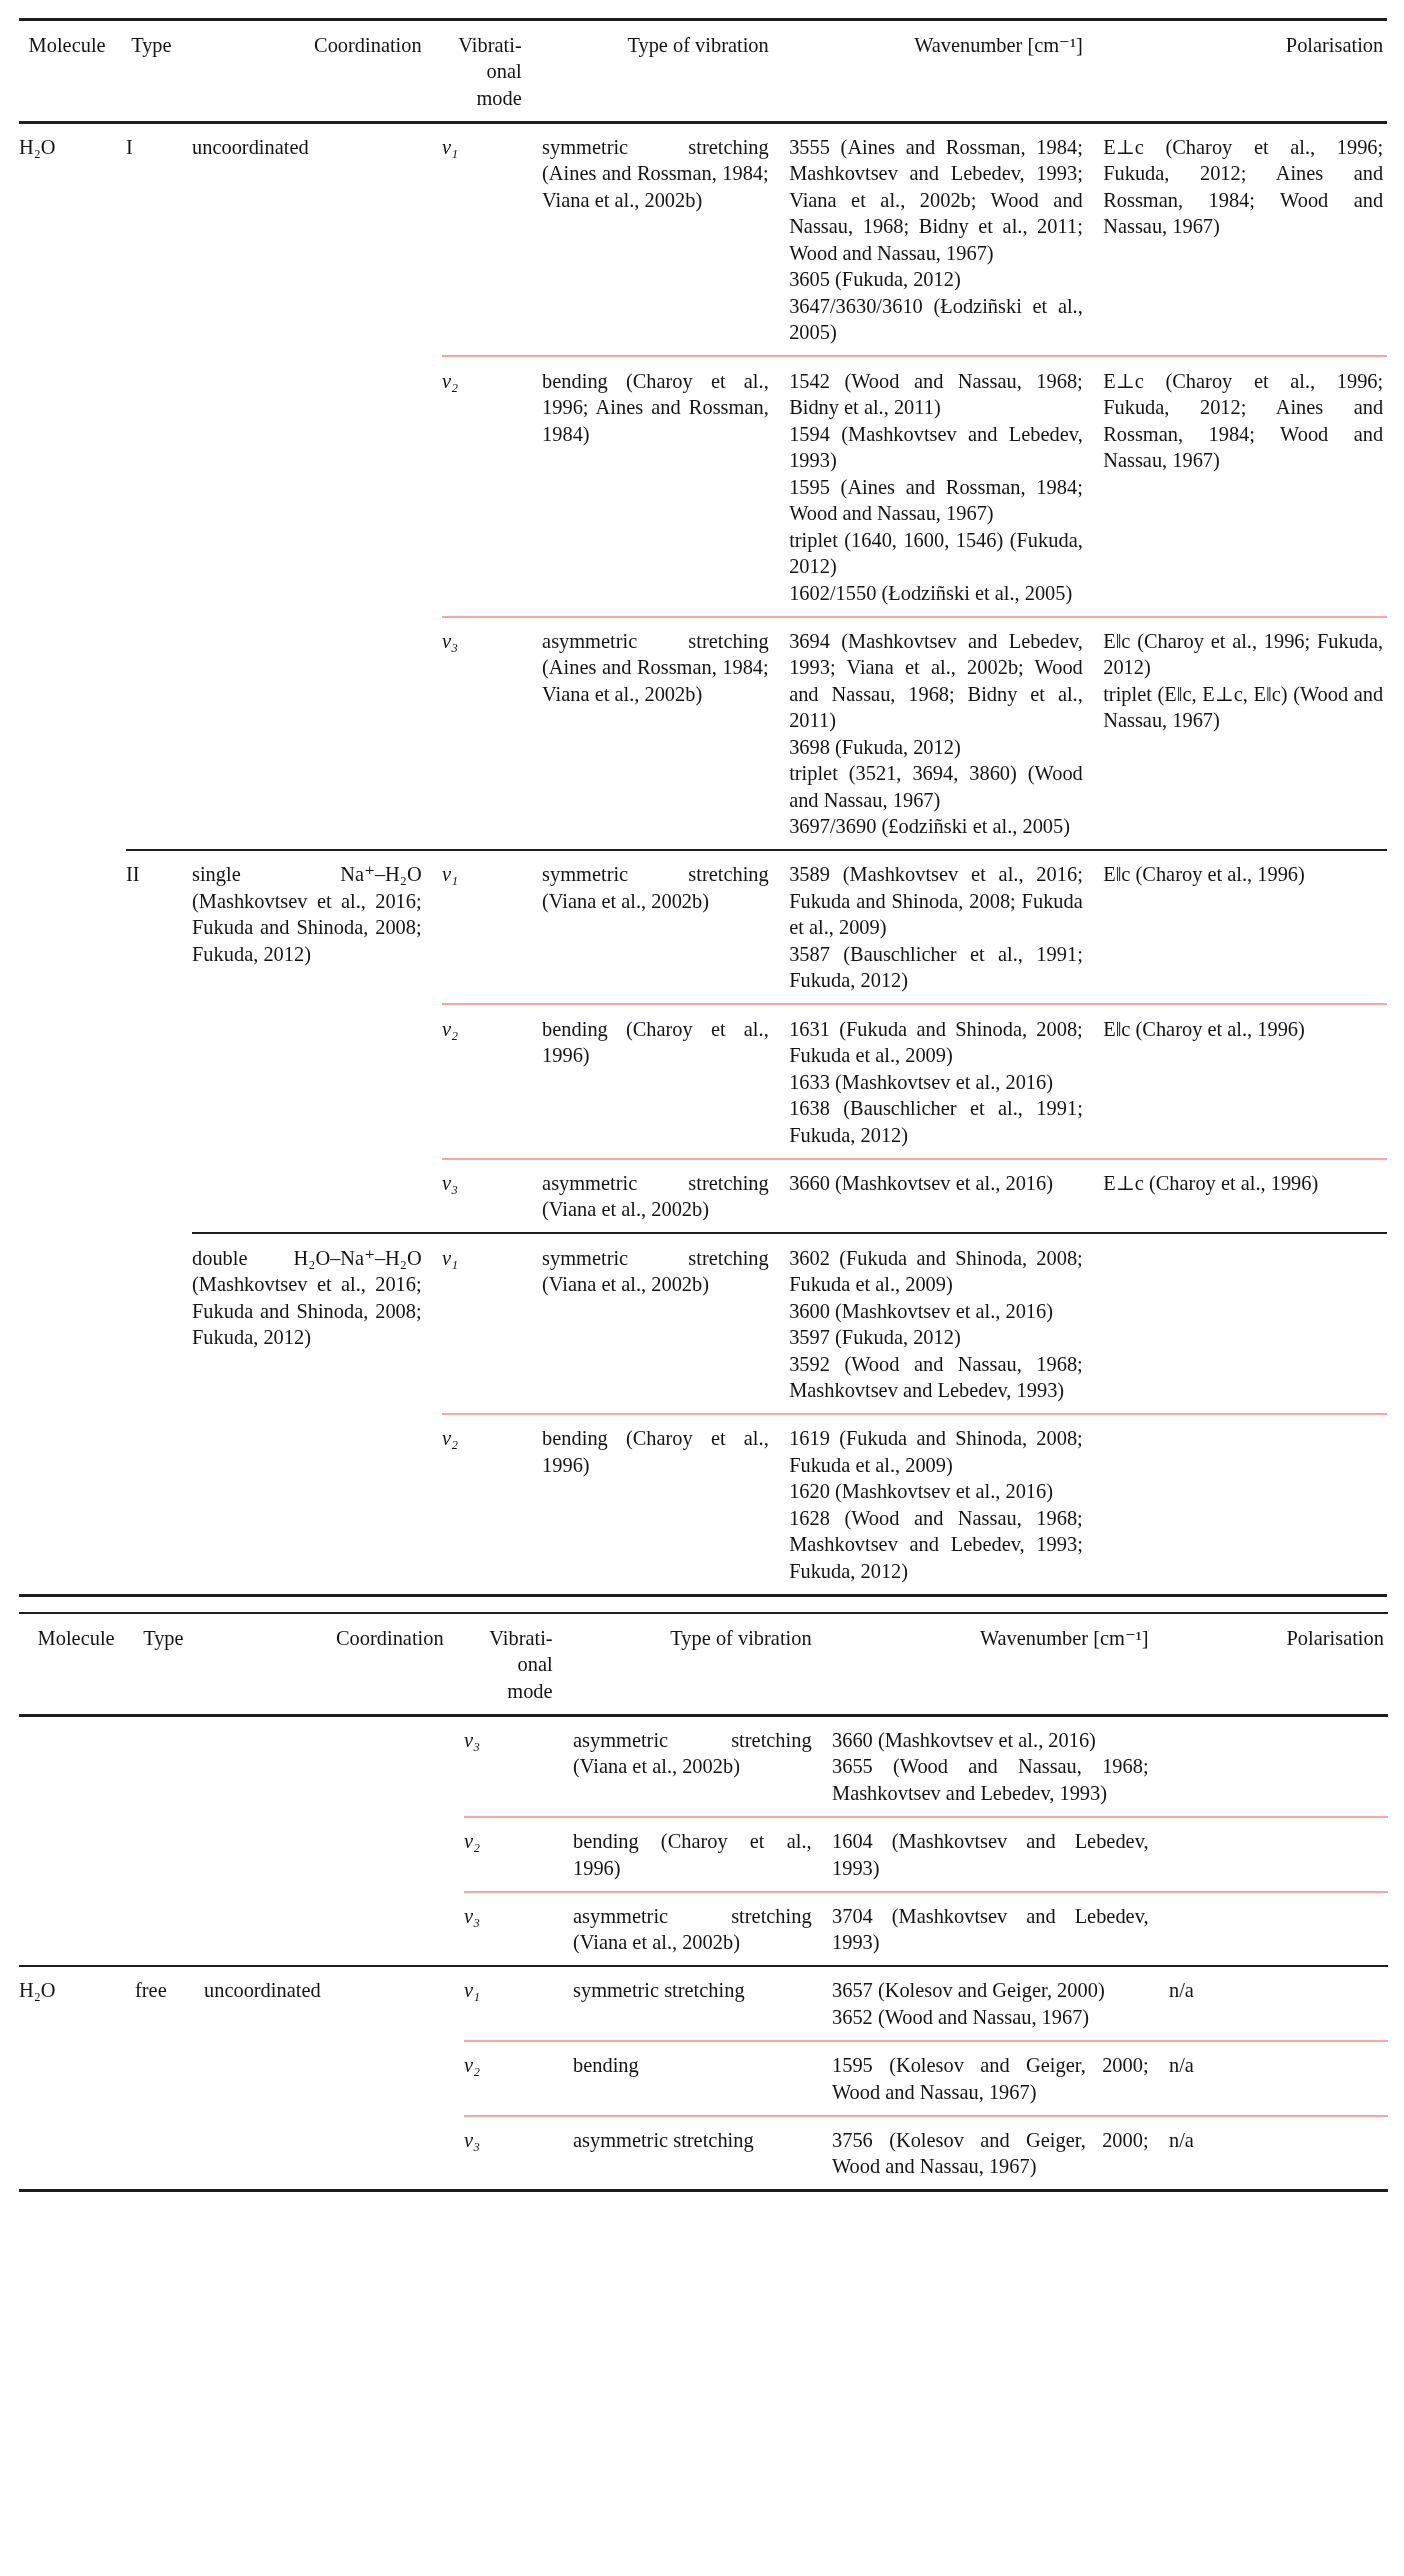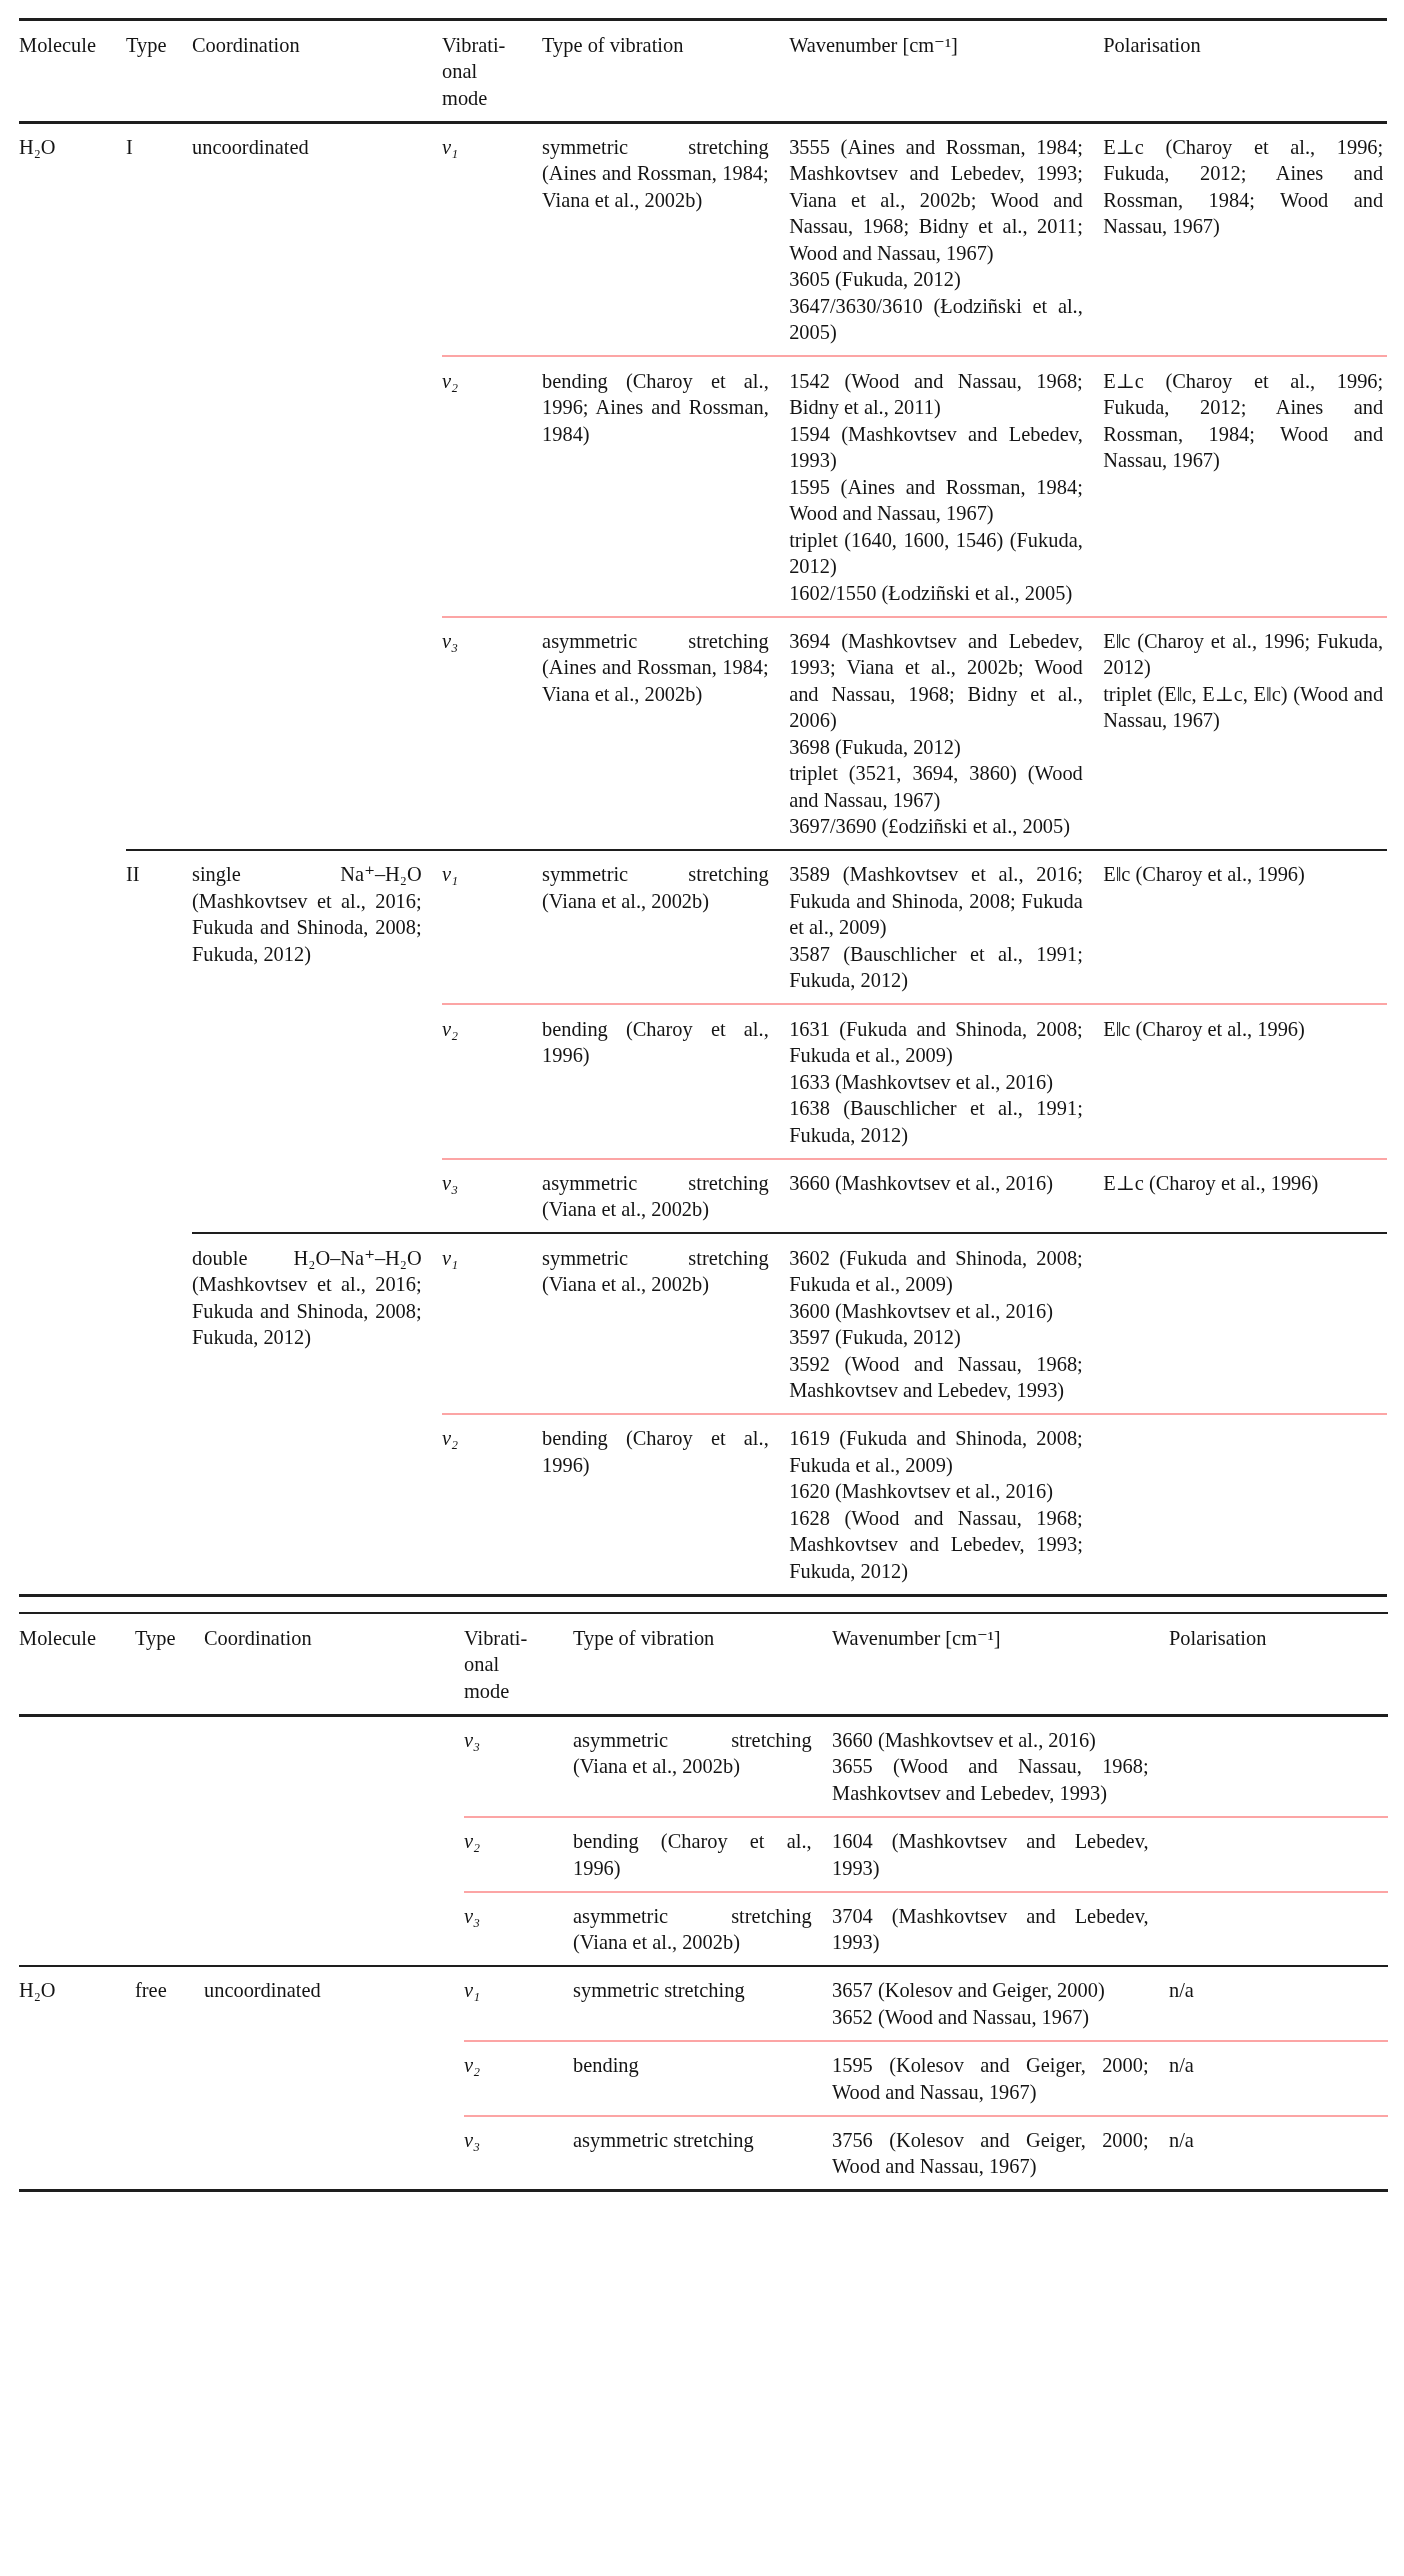--- a/index.html
+++ b/index.html
@@ -26,21 +26,21 @@
     border-top: 3.4px solid #1e1e1e;
     border-bottom: 3.4px solid #1e1e1e;
   }
   table.t2 {
     margin-top: 15px;
     border-top: 2.7px solid #1e1e1e;
     border-bottom: 3.4px solid #1e1e1e;
   }
   thead th {
     font-weight: normal;
-    text-align: left;
+    text-align: right;
     vertical-align: top;
     padding: 11px 20.4px 9.5px 0;
     border-bottom: 3.4px solid #1e1e1e;
   }
   td {
     vertical-align: top;
     padding: 10.2px 20.4px 9.5px 0;
   }
   td:last-child, th:last-child { padding-right: 4.1px; }
   tr.sep-vmode td:nth-child(n+4) { border-top: 2px solid #fca5a5; }
@@ -117,21 +117,21 @@
         </td>
       </tr>
 
       <tr class="sep-vmode">
         <td></td>
         <td></td>
         <td></td>
         <td class="vmode">ν₃</td>
         <td class="just">asymmetric stretching (Aines and Rossman, 1984; Viana et al., 2002b)</td>
         <td>
-          <div class="entry">3694 (Mashkovtsev and Lebedev, 1993; Viana et al., 2002b; Wood and Nassau, 1968; Bidny et al., 2006)</div>
+          <div class="entry">3694 (Mashkovtsev and Lebedev, 1993; Viana et al., 2002b; Wood and Nassau, 1968; Bidny et al., 2011)</div>
           <div class="entry">3698 (Fukuda, 2012)</div>
           <div class="entry">triplet (3521, 3694, 3860) (Wood and Nassau, 1967)</div>
           <div class="entry">3697/3690 (£odziñski et al., 2005)</div>
         </td>
         <td>
           <div class="entry">E‖c (Charoy et al., 1996; Fukuda, 2012)</div>
           <div class="entry">triplet (E‖c, E⊥c, E‖c) (Wood and Nassau, 1967)</div>
         </td>
       </tr>
 

